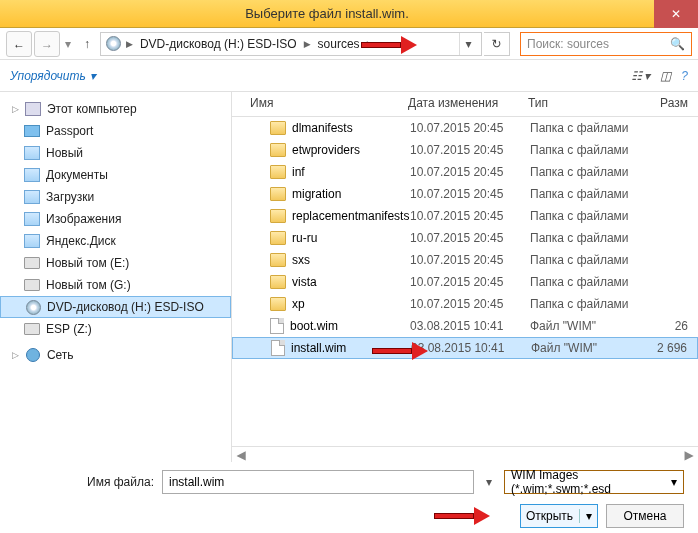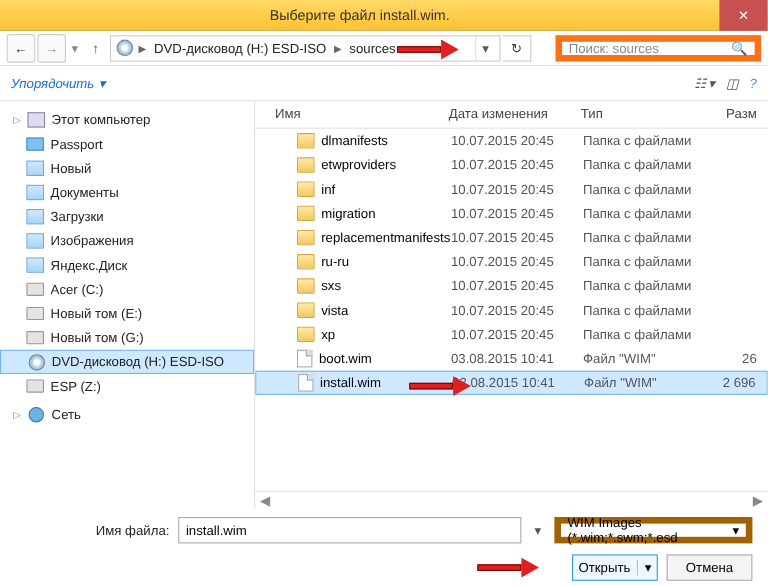--- a/index.html
+++ b/index.html
@@ -12,21 +12,21 @@
 .navbar { height: 32px; display: flex; align-items: center; padding: 2px 6px; gap: 2px; border-bottom: 1px solid #e0e0e0; }
 .nav-arrow { width: 26px; height: 26px; border: 1px solid #ccc; border-radius: 3px; display: flex; align-items: center; justify-content: center; color: #888; background: #fafafa; }
 .nav-arrow.enabled { color: #222; }
 .up-btn { width: 22px; height: 22px; display: flex; align-items: center; justify-content: center; color: #444; }
 .breadcrumb { flex: 1; height: 24px; border: 1px solid #ccc; display: flex; align-items: center; padding: 0 4px; gap: 2px; background: #fff; position: relative; }
 .bc-icon { width: 16px; height: 16px; display: inline-flex; align-items: center; justify-content: center; }
 .bc-sep { color: #666; font-size: 9px; padding: 0 3px; }
 .bc-item { color: #222; padding: 0 2px; }
 .bc-dropdown { width: 18px; display: flex; align-items: center; justify-content: center; color: #555; border-left: 1px solid #ddd; height: 100%; }
 .refresh { width: 26px; height: 24px; border: 1px solid #ccc; border-left: none; display: flex; align-items: center; justify-content: center; color: #444; }
-.searchbox { width: 187px; height: 24px; border: 6px solid #f97316; margin-left: 20px; display: flex; align-items: center; padding: 0 6px; color: #888; justify-content: space-between; }
+.searchbox { width: 172px; height: 24px; border: 1px solid #f97316; margin-left: 8px; display: flex; align-items: center; padding: 0 6px; color: #888; justify-content: space-between; }
 
 .toolbar { height: 32px; border-bottom: 1px solid #e0e0e0; display: flex; align-items: center; padding: 0 10px; justify-content: space-between; font-style: italic; }
 .organize { color: #1a6fbf; display: flex; align-items: center; gap: 4px; }
 .toolbar-right { display: flex; align-items: center; gap: 10px; color: #555; }
 .view-btn { display: flex; align-items: center; gap: 2px; }
 
 .main { display: flex; height: 370px; }
 .sidebar { width: 232px; border-right: 1px solid #e0e0e0; overflow-y: auto; padding: 6px 0; }
 .side-item { display: flex; align-items: center; gap: 6px; padding: 3px 6px 3px 24px; color: #222; white-space: nowrap; }
 .side-item.root { padding-left: 12px; }
@@ -52,21 +52,21 @@
 .file-icon { width: 14px; height: 16px; background: #fff; border: 1px solid #aaa; display: inline-block; position: relative; }
 .file-icon::after { content:""; position:absolute; top:-1px; right:-1px; width:5px; height:5px; background:#ddd; border-left:1px solid #aaa; border-bottom:1px solid #aaa; }
 
 .scrollbar-h { height: 16px; border-top: 1px solid #e0e0e0; display:flex; align-items:center; justify-content: space-between; padding: 0 2px; color:#888; }
 .sb-arrows { width:14px; text-align:center; }
 
 .bottom { padding: 8px 14px; }
 .filename-row { display: flex; align-items: center; gap: 8px; margin-bottom: 10px; }
 .filename-label { width: 140px; text-align: right; color: #222; }
 .filename-input { flex: 1; height: 24px; border: 1px solid #aaa; padding: 0 6px; }
-.filter { width: 180px; height: 24px; border: 6px solid #a16207; display: flex; align-items: center; justify-content: space-between; padding: 0 6px; }
+.filter { width: 180px; height: 24px; border: 1px solid #a16207; display: flex; align-items: center; justify-content: space-between; padding: 0 6px; }
 .buttons { display: flex; justify-content: flex-end; gap: 8px; position: relative; }
 .btn { min-width: 78px; height: 24px; border: 1px solid #aaa; background: #f4f4f4; display: flex; align-items: center; justify-content: center; }
 .btn.primary { border: 1px solid #3399dd; background: #eef7ff; }
 
 .arrow-annot { position: absolute; pointer-events: none; }
 .arrow-annot .shaft { background:#e02020; height:6px; border:1px solid #7a0000; }
 .arrow-annot .head { width:0; height:0; border-top:9px solid transparent; border-bottom:9px solid transparent; }
 .arrow-annot.right .head { border-left:16px solid #e02020; }
 .arrow-annot.right { display:flex; align-items:center; }
 .arrow-annot.right .shaft { width:40px; }
@@ -184,26 +184,20 @@
         <div class="side-item">
           <span class="side-icon">
             <span class="lib-folder"></span>
           </span>
           <span>Яндекс.Диск</span>
         </div>
         <div class="side-item">
           <span class="side-icon">
             <span class="drive-icon"></span>
           </span>
-          <span>Acer (C:)</span>
-        </div>
-        <div class="side-item">
-          <span class="side-icon">
-            <span class="drive-icon"></span>
-          </span>
           <span>Новый том (E:)</span>
         </div>
         <div class="side-item">
           <span class="side-icon">
             <span class="drive-icon"></span>
           </span>
           <span>Новый том (G:)</span>
         </div>
         <div class="side-item selected">
           <span class="side-icon">

